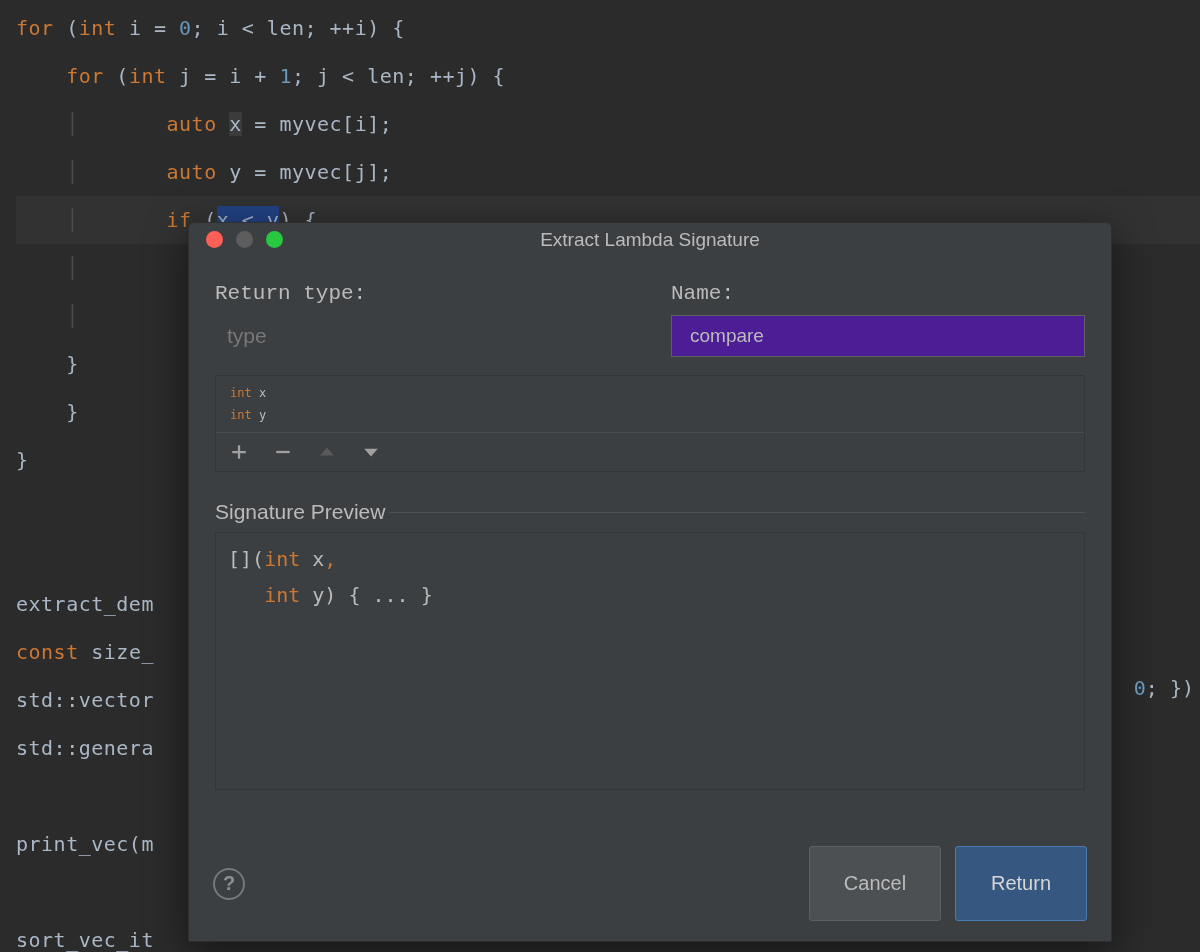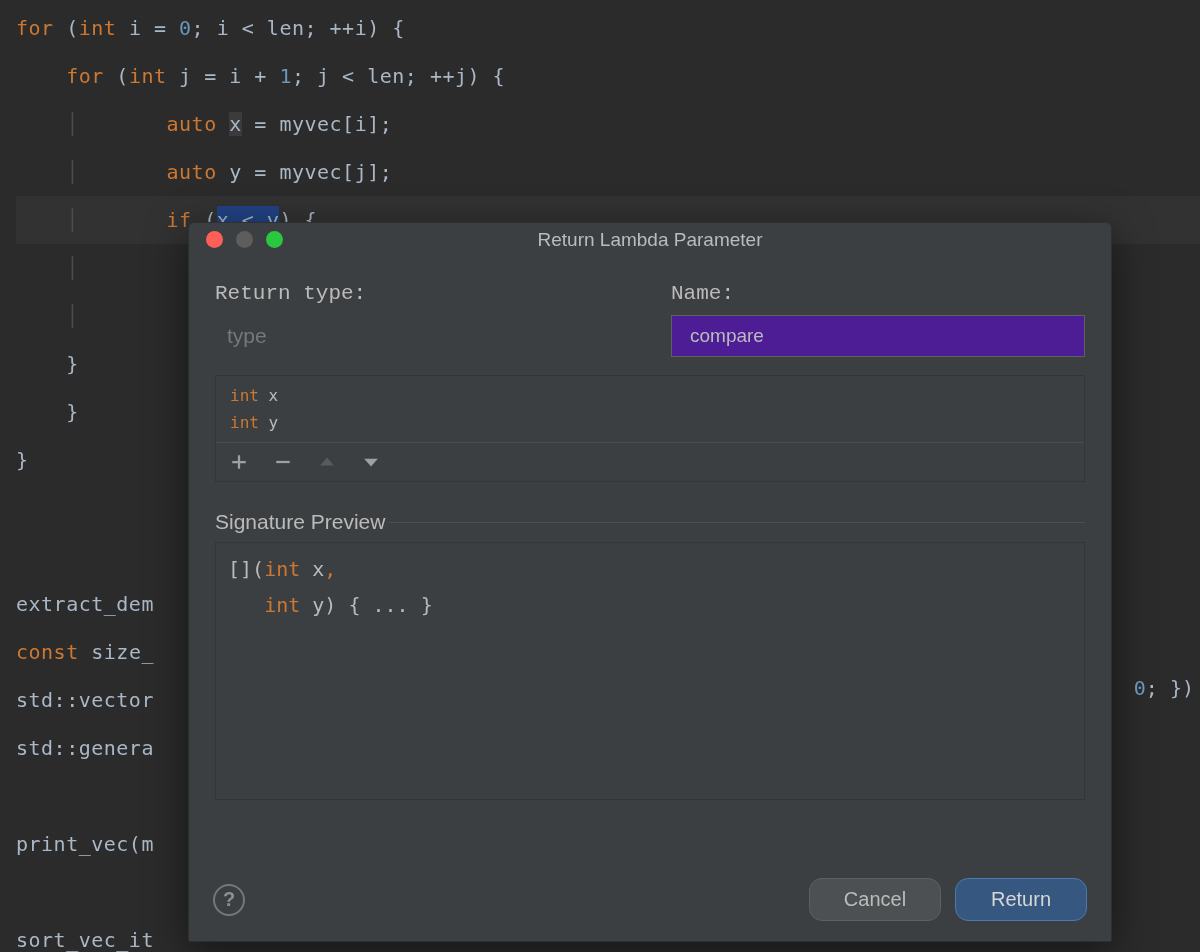--- a/index.html
+++ b/index.html
@@ -111,21 +111,21 @@
     outline: none;
     font-family: -apple-system, "Helvetica Neue", Arial, sans-serif;
   }
 
   .param-list {
     border: 1px solid #333537;
     background: #3c3f41;
   }
   .param-rows {
     font-family: Menlo, Consolas, monospace;
-    font-size: 16px;
+    font-size: 12px;
     padding: 6px 0;
   }
   .param-row {
     padding: 4px 14px;
     color: #bbbbbb;
   }
   .param-row .ptype { color: #cc7832; }
   .toolbar {
     border-top: 1px solid #4a4d4f;
     display: flex;
@@ -183,24 +183,24 @@
     align-items: center;
     justify-content: center;
     font-size: 20px;
     font-weight: bold;
     cursor: pointer;
     font-family: -apple-system, Arial, sans-serif;
   }
   .btns { margin-left: auto; display: flex; gap: 14px; }
   .btn {
     min-width: 132px;
-    padding: 9px 0;
+    padding: 25px 0;
     font-size: 20px;
     text-align: center;
-    border-radius: 13px;
+    border-radius: 3px;
     cursor: pointer;
     font-family: -apple-system, "Helvetica Neue", Arial, sans-serif;
   }
   .btn.cancel {
     background: #4c5052;
     border: 1px solid #5e6060;
     color: #bbbbbb;
   }
   .btn.extract {
     background: #365880;
@@ -213,21 +213,21 @@
 
 <div class="editor" id="editor"><div class="line"><span class="kw">for</span><span class="punc"> (</span><span class="kw">int</span><span class="punc"> i </span><span class="punc">= </span><span class="num">0</span><span class="punc">; i &lt; len; ++i) {</span></div><div class="line">    <span class="kw">for</span><span class="punc"> (</span><span class="kw">int</span><span class="punc"> j = i + </span><span class="num">1</span><span class="punc">; j &lt; len; ++j) {</span></div><div class="line">    <span class="indent-guide">│</span>       <span class="kw">auto</span><span class="punc"> </span><span class="hl-box">x</span><span class="punc"> = myvec[i];</span></div><div class="line">    <span class="indent-guide">│</span>       <span class="kw">auto</span><span class="punc"> y = myvec[j];</span></div><div class="line caret-line">    <span class="indent-guide">│</span>       <span class="kw">if</span><span class="punc"> (</span><span class="sel">x &lt; y</span><span class="punc">) {</span></div><div class="line">    <span class="indent-guide">│</span>       </div><div class="line">    <span class="indent-guide">│</span>       </div><div class="line">    <span class="punc">}</span></div><div class="line">    <span class="punc">}</span></div><div class="line"><span class="punc">}</span></div><div class="line"></div><div class="line"></div><div class="line"><span class="punc">extract_dem</span></div><div class="line"><span class="kw">const</span><span class="punc"> size_</span></div><div class="line"><span class="punc">std::vector</span></div><div class="line"><span class="punc">std::genera</span></div><div class="line"></div><div class="line"><span class="punc">print_vec(m</span></div><div class="line"></div><div class="line"><span class="punc">sort_vec_it</span></div></div>
 
 <div class="dialog">
   <div class="titlebar">
     <div class="traffic">
       <div class="dot red"></div>
       <div class="dot yellow"></div>
       <div class="dot green"></div>
     </div>
-    <div class="title">Return Lambda Parameter</div>
+    <div class="title">Extract Lambda Signature</div>
   </div>
 
   <div class="body">
     <div class="row1">
       <div class="col1 col-label">Return type:</div>
       <div class="col2 col-label">Name:</div>
     </div>
     <div class="row2">
       <div class="col1">
         <div class="ret-type">type</div>

